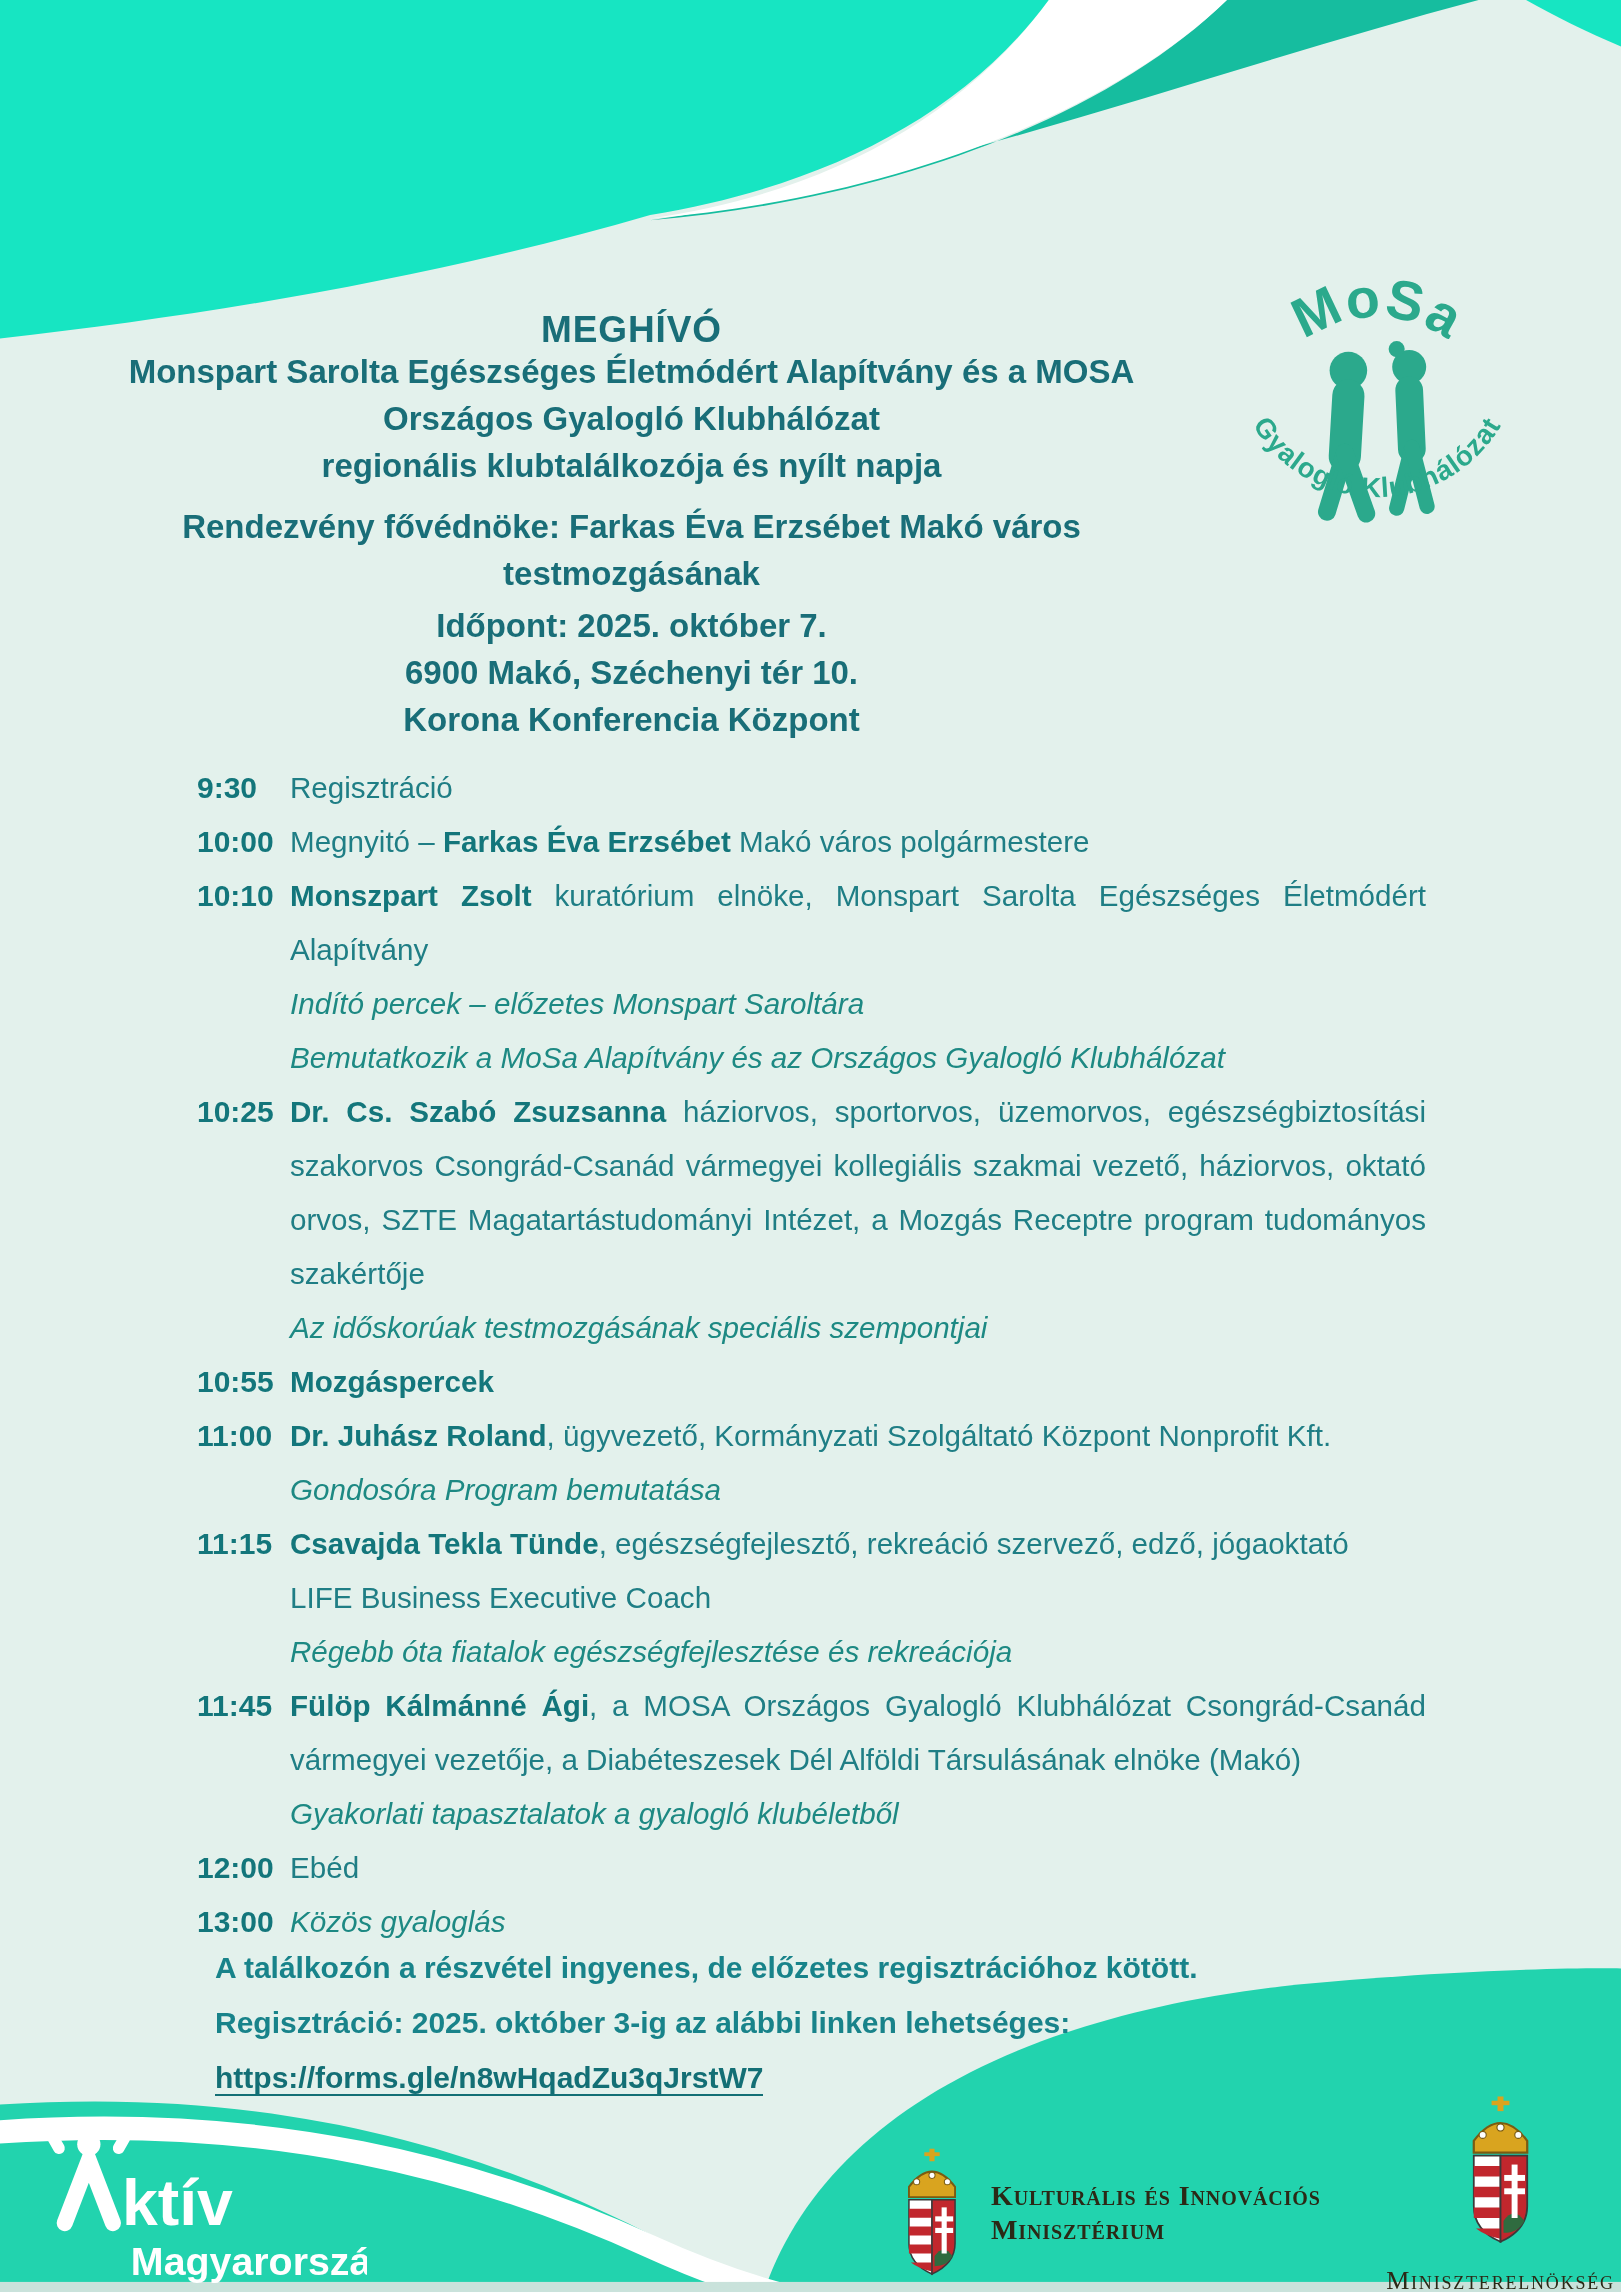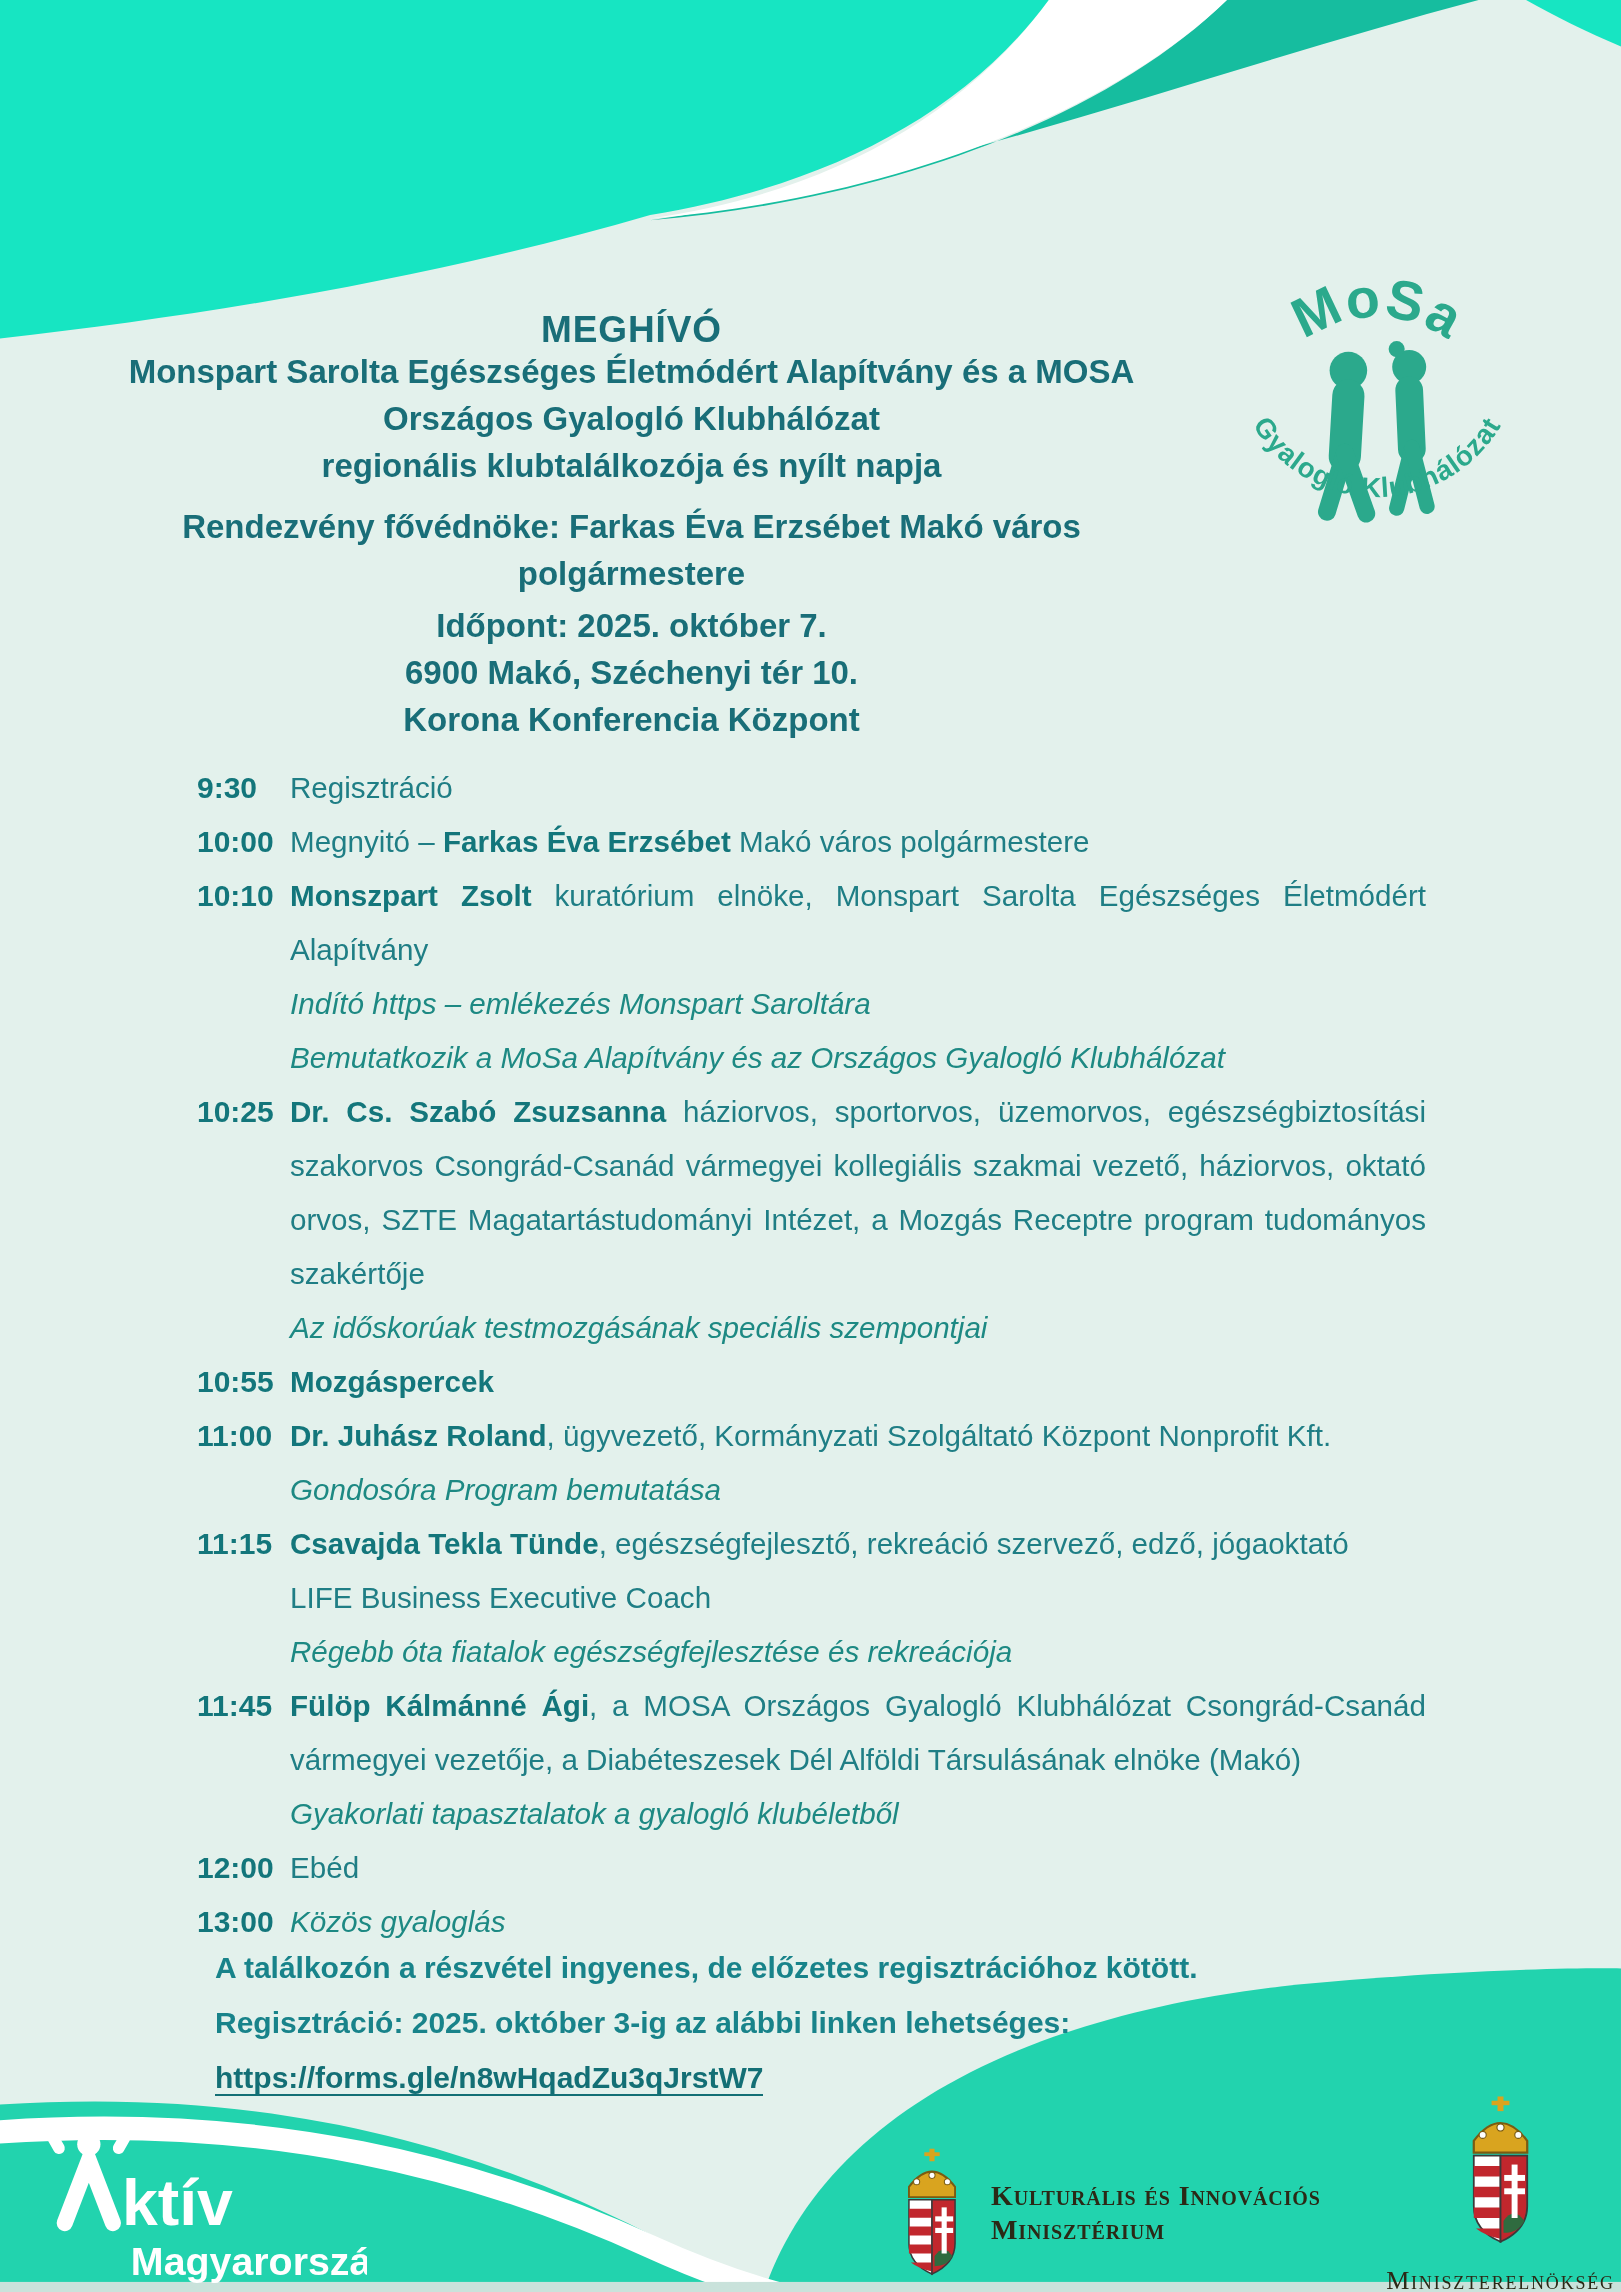--- a/index.html
+++ b/index.html
@@ -59,21 +59,21 @@
   <div id="title" class="content center">MEGHÍVÓ</div>
 
   <div id="para-intro" class="content headpara center">
     <div>Monspart Sarolta Egészséges Életmódért Alapítvány és a MOSA</div>
     <div>Országos Gyalogló Klubhálózat</div>
     <div>regionális klubtalálkozója és nyílt napja</div>
   </div>
 
   <div id="para-patron" class="content headpara center">
     <div>Rendezvény fővédnöke: Farkas Éva Erzsébet Makó város</div>
-    <div>polgármestere</div>
+    <div>testmozgásának</div>
   </div>
 
   <div id="para-event" class="content headpara center">
     <div>Időpont: 2025. október 7.</div>
     <div>6900 Makó, Széchenyi tér 10.</div>
     <div>Korona Konferencia Központ</div>
   </div>
 
   <svg id="mosa-logo" class="content" width="304" height="358" viewBox="0 0 340 400">
     <defs>
@@ -110,21 +110,21 @@
       <span class="desc"><span class="seg-regular">Megnyitó – </span><span class="seg-bold">Farkas Éva Erzsébet</span><span class="seg-regular"> Makó város polgármestere</span></span>
     </div>
 
     <div class="row">
       <span class="time">10:10</span>
       <span class="desc just"><span class="seg-bold">Monszpart Zsolt</span><span class="seg-regular"> kuratórium elnöke, Monspart Sarolta Egészséges Életmódért Alapítvány</span></span>
     </div>
 
     <div class="row">
       <span class="time"></span>
-      <span class="desc"><span class="seg-italic">Indító https – emlékezés Monspart Saroltára</span></span>
+      <span class="desc"><span class="seg-italic">Indító percek – előzetes Monspart Saroltára</span></span>
     </div>
 
     <div class="row">
       <span class="time"></span>
       <span class="desc"><span class="seg-italic">Bemutatkozik a MoSa Alapítvány és az Országos Gyalogló Klubhálózat</span></span>
     </div>
 
     <div class="row">
       <span class="time">10:25</span>
       <span class="desc just"><span class="seg-bold">Dr. Cs. Szabó Zsuzsanna</span><span class="seg-regular"> háziorvos, sportorvos, üzemorvos, egészségbiztosítási szakorvos Csongrád-Csanád vármegyei kollegiális szakmai vezető, háziorvos, oktató orvos, SZTE Magatartástudományi Intézet, a Mozgás Receptre program tudományos szakértője</span></span>

